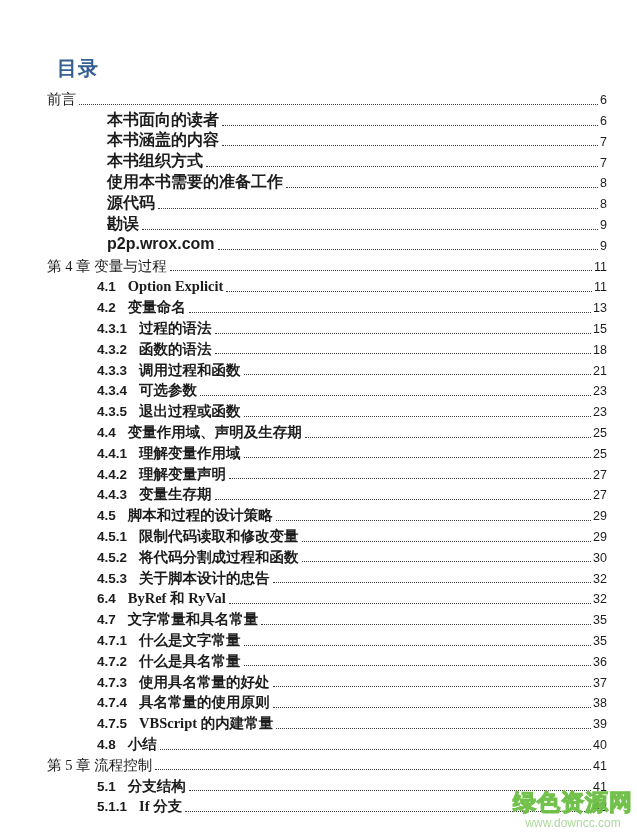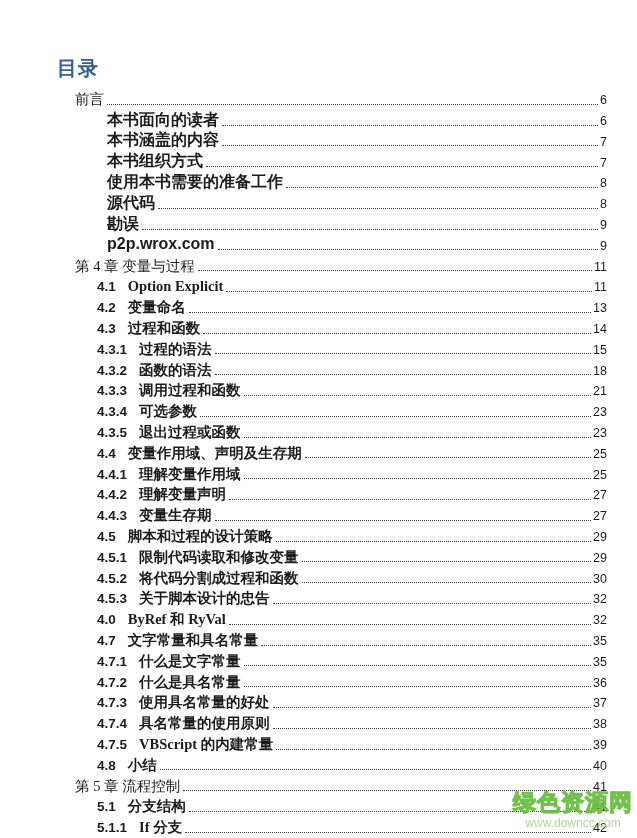--- a/index.html
+++ b/index.html
@@ -44,21 +44,20 @@
     top: 89px;
     left: 47px;
     right: 30px;
   }
   .toc-row {
     display: flex;
     align-items: flex-end;
     height: 20.8px;
     overflow: visible;
     white-space: nowrap;
-    margin-left: 28px;
   }
   .toc-num {
     font-family: "Liberation Sans", sans-serif;
     font-weight: bold;
     font-size: 13.5px;
     line-height: 1;
     padding-bottom: 3px;
     margin-right: 12px;
   }
   .toc-label {
@@ -188,26 +187,20 @@
     <span class="toc-leader"></span>
     <span class="toc-page">11</span>
   </div>
       <div class="toc-row style-numbered">
     <span class="toc-num">4.2</span>
     <span class="toc-label">变量命名</span>
     <span class="toc-leader"></span>
     <span class="toc-page">13</span>
   </div>
       <div class="toc-row style-numbered">
-    <span class="toc-num">4.3</span>
-    <span class="toc-label">过程和函数</span>
-    <span class="toc-leader"></span>
-    <span class="toc-page">14</span>
-  </div>
-      <div class="toc-row style-numbered">
     <span class="toc-num">4.3.1</span>
     <span class="toc-label">过程的语法</span>
     <span class="toc-leader"></span>
     <span class="toc-page">15</span>
   </div>
       <div class="toc-row style-numbered">
     <span class="toc-num">4.3.2</span>
     <span class="toc-label">函数的语法</span>
     <span class="toc-leader"></span>
     <span class="toc-page">18</span>
@@ -272,21 +265,21 @@
     <span class="toc-leader"></span>
     <span class="toc-page">30</span>
   </div>
       <div class="toc-row style-numbered">
     <span class="toc-num">4.5.3</span>
     <span class="toc-label">关于脚本设计的忠告</span>
     <span class="toc-leader"></span>
     <span class="toc-page">32</span>
   </div>
       <div class="toc-row style-numbered">
-    <span class="toc-num">4.0</span>
+    <span class="toc-num">6.4</span>
     <span class="toc-label">ByRef 和 RyVal</span>
     <span class="toc-leader"></span>
     <span class="toc-page">32</span>
   </div>
       <div class="toc-row style-numbered">
     <span class="toc-num">4.7</span>
     <span class="toc-label">文字常量和具名常量</span>
     <span class="toc-leader"></span>
     <span class="toc-page">35</span>
   </div>

